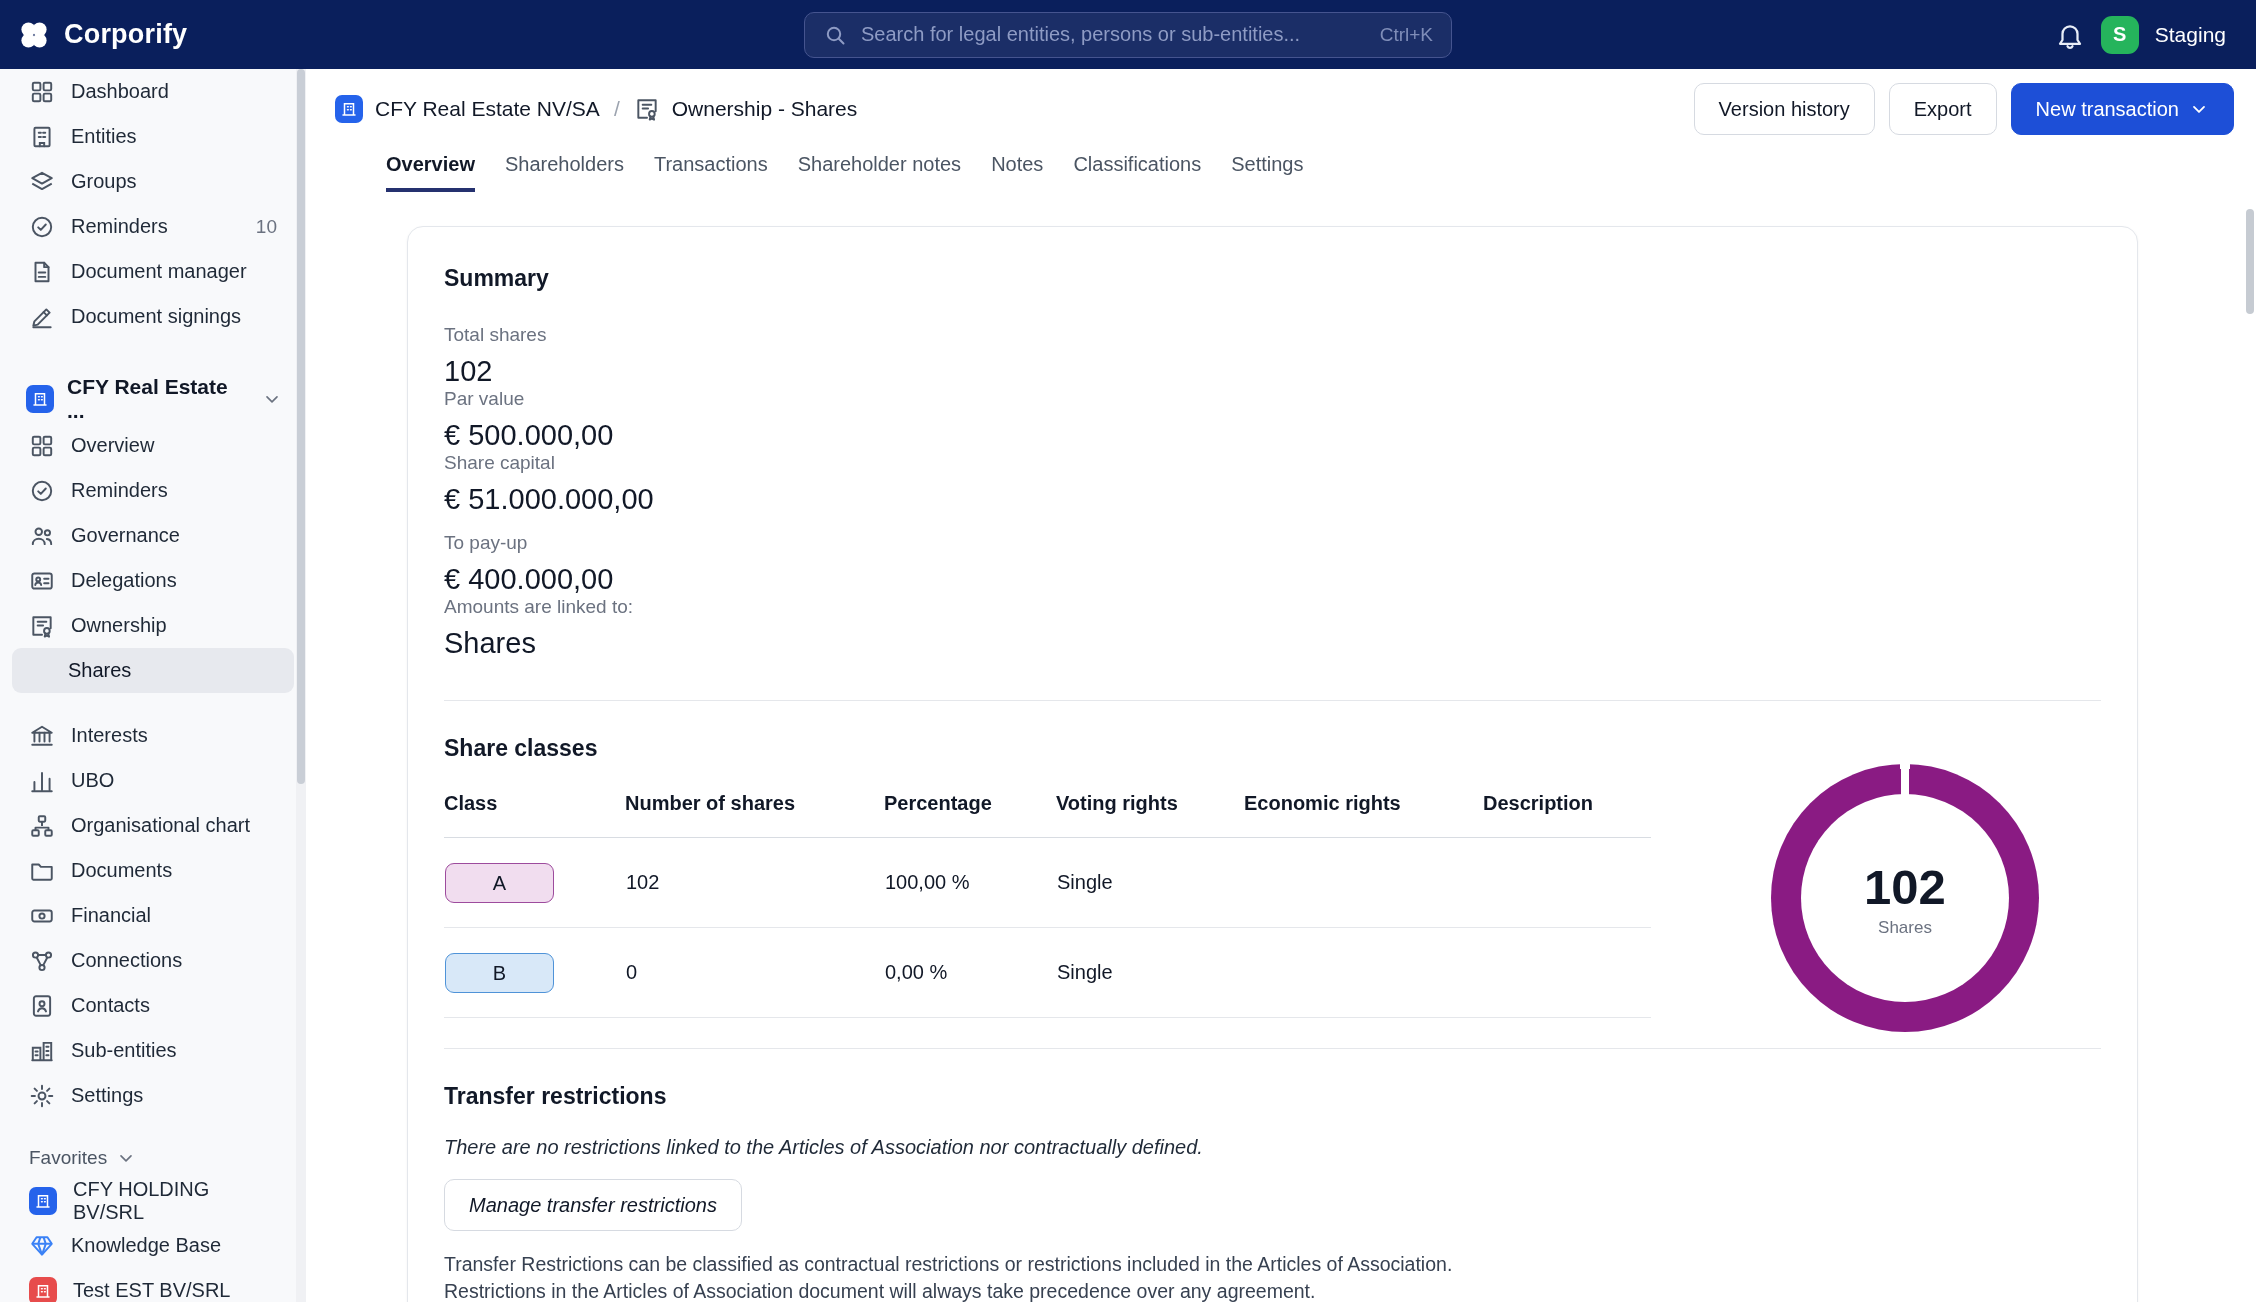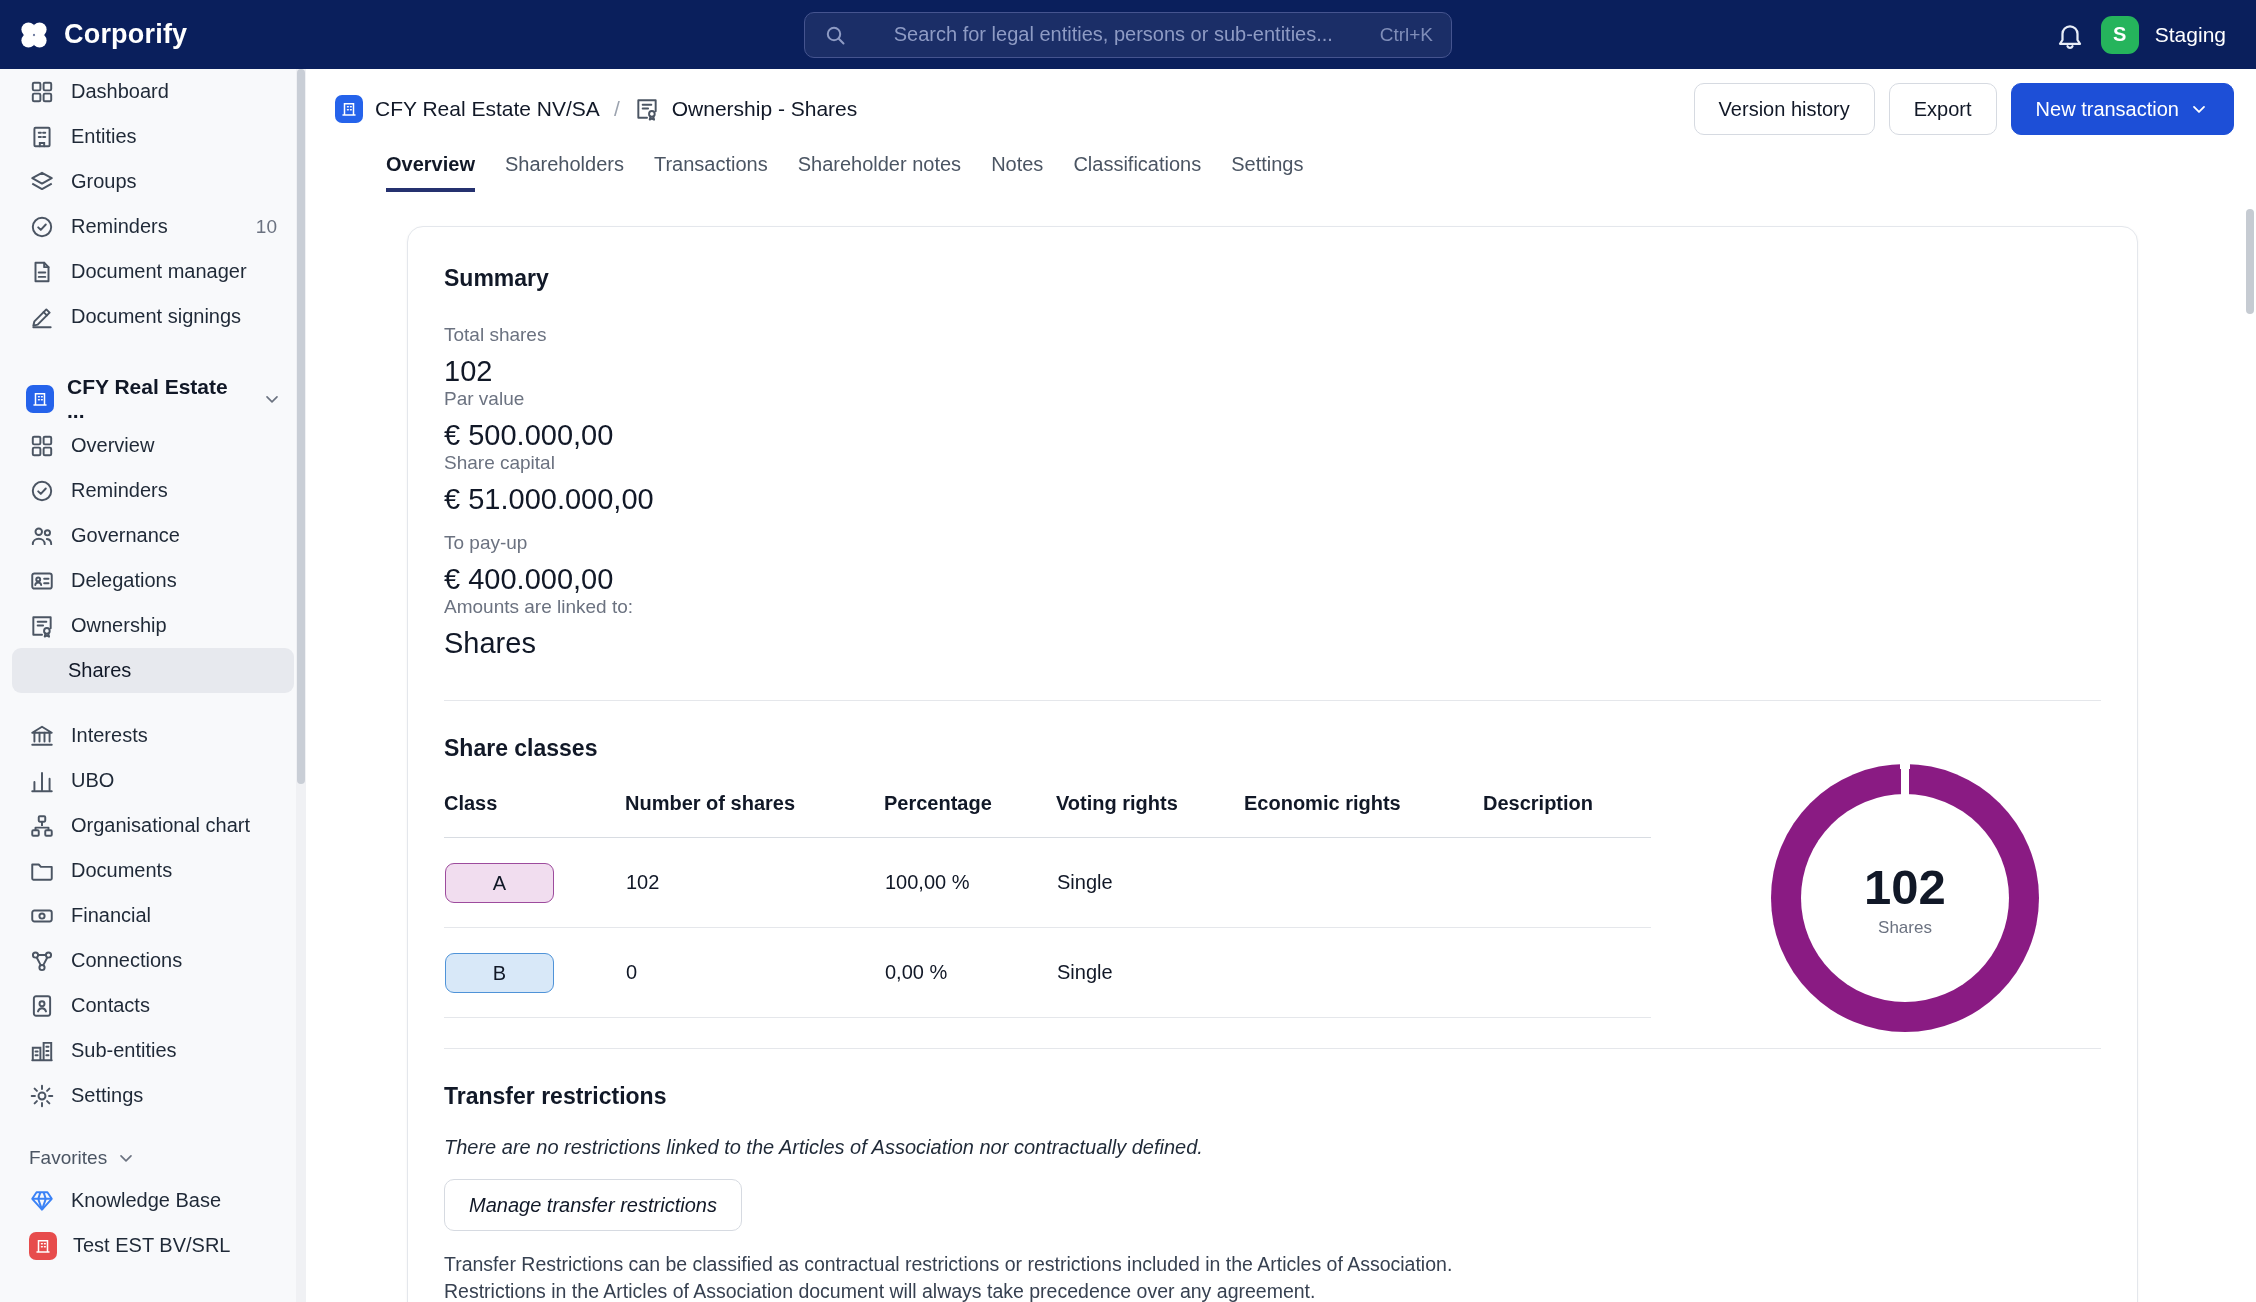--- a/index.html
+++ b/index.html
@@ -10,21 +10,21 @@
   .topbar{position:fixed;top:0;left:0;width:2256px;height:69px;background:#0a1f5c;
     display:flex;align-items:center;z-index:50;}
   .brand{display:flex;align-items:center;gap:12px;padding-left:16px;}
   .logo svg{width:36px;height:36px;display:block;}
   .brand-name{color:#ffffff;font-size:27px;font-weight:700;letter-spacing:.2px;}
   .search{position:absolute;left:50%;transform:translateX(-50%);width:648px;height:46px;
     background:rgba(255,255,255,.07);border:1px solid #45548f;border-radius:10px;
     display:flex;align-items:center;padding:0 18px;gap:12px;}
   .search-ic svg{width:24px;height:24px;display:block;}
   .search-input{flex:1;background:transparent;border:none;outline:none;color:#e5e7eb;
-    font-size:20px;font-family:"Liberation Sans",sans-serif;text-align:center;}
+    font-size:20px;font-family:"Liberation Sans",sans-serif;}
   .search-input::placeholder{color:#8e9bc4;}
   .shortcut{color:#7f8db8;font-size:19px;}
   .topbar-right{margin-left:auto;display:flex;align-items:center;gap:16px;padding-right:30px;}
   .bell svg{width:30px;height:30px;display:block;}
   .avatar{width:38px;height:38px;border-radius:11px;background:#25b45c;color:#fff;
     display:flex;align-items:center;justify-content:center;font-size:20px;font-weight:700;}
   .env{color:#ffffff;font-size:21px;font-weight:500;}
 
   
   .sidebar{position:fixed;top:69px;left:0;width:306px;bottom:0;background:#f8f9fb;
@@ -365,20 +365,28 @@
 
   <div class="s-favlabel">
     <span>Favorites</span>
     <span class="chev">
         <svg viewBox="0 0 24 24" fill="none" stroke="#6b7280" stroke-width="2" stroke-linecap="round" stroke-linejoin="round">
           <path d="M6 9.5l6 6 6-6"></path>
         </svg>
       </span>
   </div>
 
+  <div class="s-item">
+    <span class="sq">
+        <svg viewBox="0 0 24 24" fill="none" stroke="#ffffff" stroke-width="2" stroke-linecap="round">
+          <path d="M6 20V5h12v15M4 20h16M10 9h1M14 9h1M10 13h1M14 13h1"></path>
+        </svg>
+      </span>
+    <span>CFY HOLDING BV/SRL</span>
+  </div>
   <div class="s-item">
     <span class="s-ic">
         <svg viewBox="0 0 24 24" fill="none" stroke="#3b82f6" stroke-width="1.8" stroke-linejoin="round">
           <path d="M7 4h10l4 6-9 10L3 10l4-6z"></path>
           <path d="M3 10h18M12 20L8.5 10 10.5 4M12 20l3.5-10L13.5 4"></path>
         </svg>
       </span>
     <span>Knowledge Base</span>
   </div>
   <div class="s-item">

